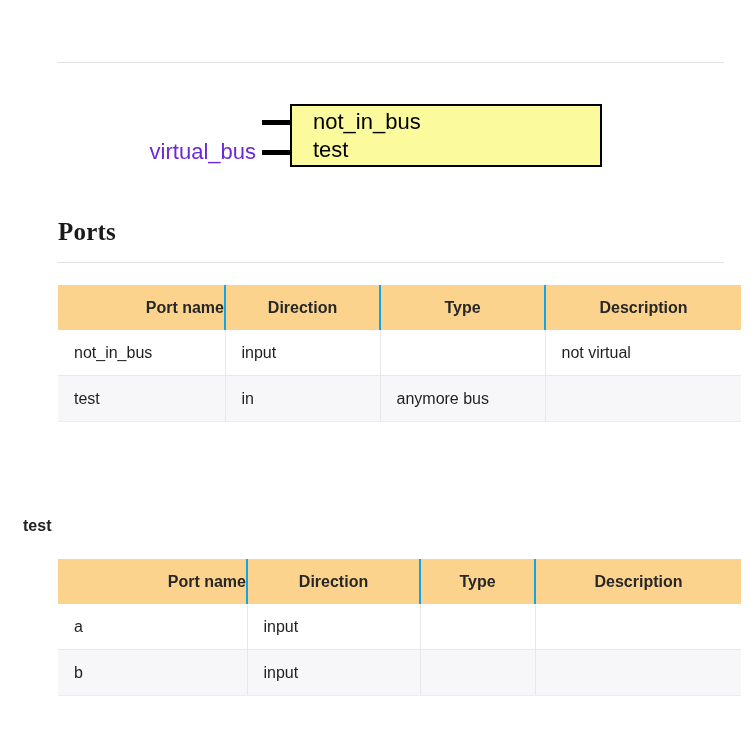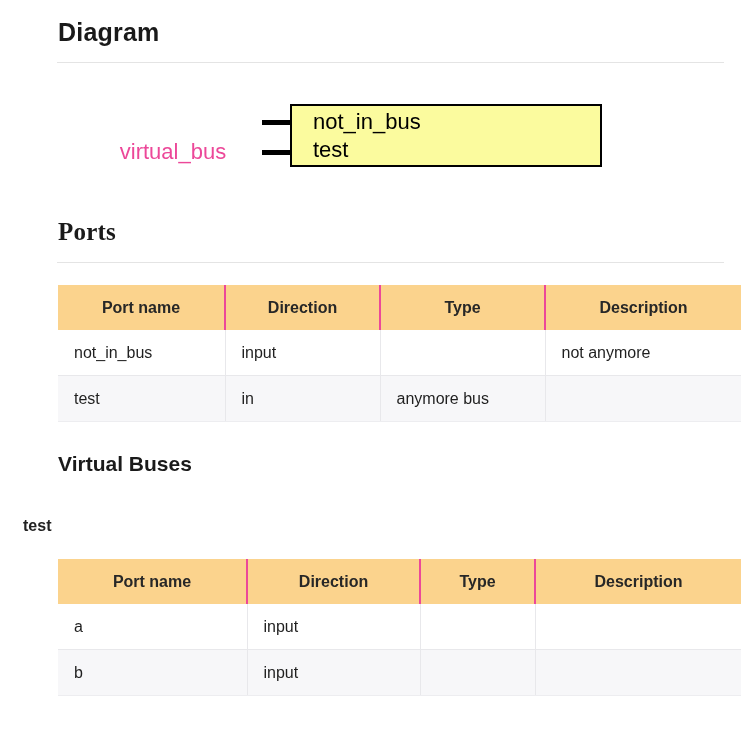--- a/index.html
+++ b/index.html
@@ -44,37 +44,37 @@
     font-size:22px;line-height:28px;color:#000;
     white-space:nowrap;
   }
   .stub{
     position:absolute;width:30px;height:5px;background:#000;
   }
   .stub1{left:262px;top:57px;}
   .stub2{left:262px;top:87px;}
   .vb-label{
     position:absolute;left:90px;top:75px;width:166px;
-    text-align:center;font-size:22px;line-height:28px;color:#ec4899;
+    text-align:right;font-size:22px;line-height:28px;color:#6d28d9;
     white-space:nowrap;
   }
   
   table{
     position:absolute;left:58px;
     width:683px;border-collapse:collapse;table-layout:fixed;
     font-size:16px;color:var(--body-text);
   }
   th{
     background:var(--table-header-bg);
     font-weight:700;text-align:center;
     height:45px;padding:0;
-    border-left:2px solid #ec4899;
+    border-left:2px solid #0ea5e9;
     color:#272727;
   }
-  th:first-child{border-left:none;}
+  th:first-child{border-left:none;text-align:right;}
   td{
     height:45px;padding:0 8px 0 16px;text-align:left;
     border-left:1px solid var(--cell-border);
     background:#ffffff;
     overflow:hidden;white-space:nowrap;
   }
   td:first-child{border-left:none;}
   tbody tr + tr td{border-top:1px solid var(--cell-border);}
   tbody tr:nth-child(even) td{background:var(--row-alt-bg);}
   tbody tr:last-child td{border-bottom:1px solid #ededf0;}
@@ -89,21 +89,20 @@
     position:absolute;left:23px;top:515px;
     font-size:16px;font-weight:600;line-height:22px;
     color:#222222;
   }
 </style>
 </head>
 <body>
 
 <div class="page">
 
-  <div class="h1" style="top:16px;">Diagram</div>
   <div class="rule" style="top:62px;"></div>
 
   <div class="figure">
     <div class="vb-label">virtual_bus</div>
     <div class="stub stub1"></div>
     <div class="stub stub2"></div>
     <div class="block">
       <div class="block-line">not_in_bus</div>
       <div class="block-line">test</div>
     </div>
@@ -125,32 +124,31 @@
         <th>Direction</th>
         <th>Type</th>
         <th>Description</th>
       </tr>
     </thead>
     <tbody>
       <tr>
         <td>not_in_bus</td>
         <td>input</td>
         <td></td>
-        <td>not anymore</td>
+        <td>not virtual</td>
       </tr>
       <tr>
         <td>test</td>
         <td>in</td>
         <td>anymore bus</td>
         <td></td>
       </tr>
     </tbody>
   </table>
 
-  <div class="h2">Virtual Buses</div>
   <div class="bus-name">test</div>
 
   <table id="vb-table">
     <colgroup>
       <col style="width:189px">
         <col style="width:173px">
         <col style="width:115px">
         <col style="width:206px">
     </colgroup>
     <thead>

